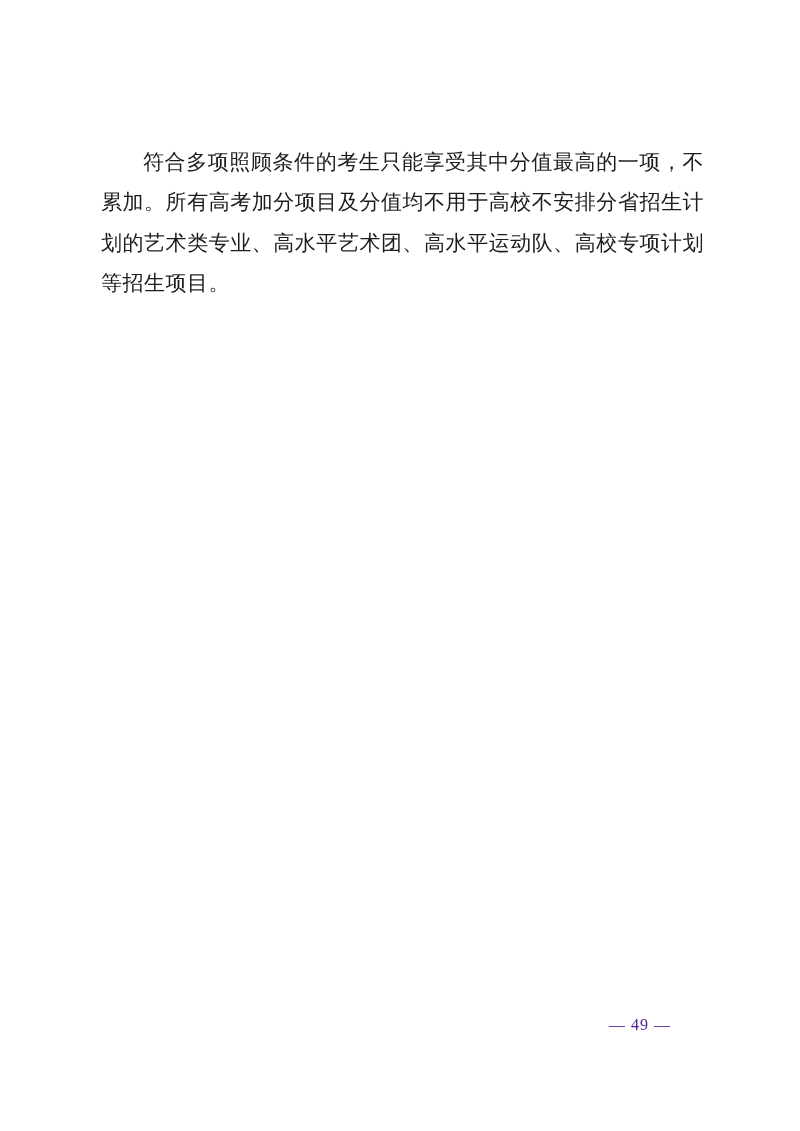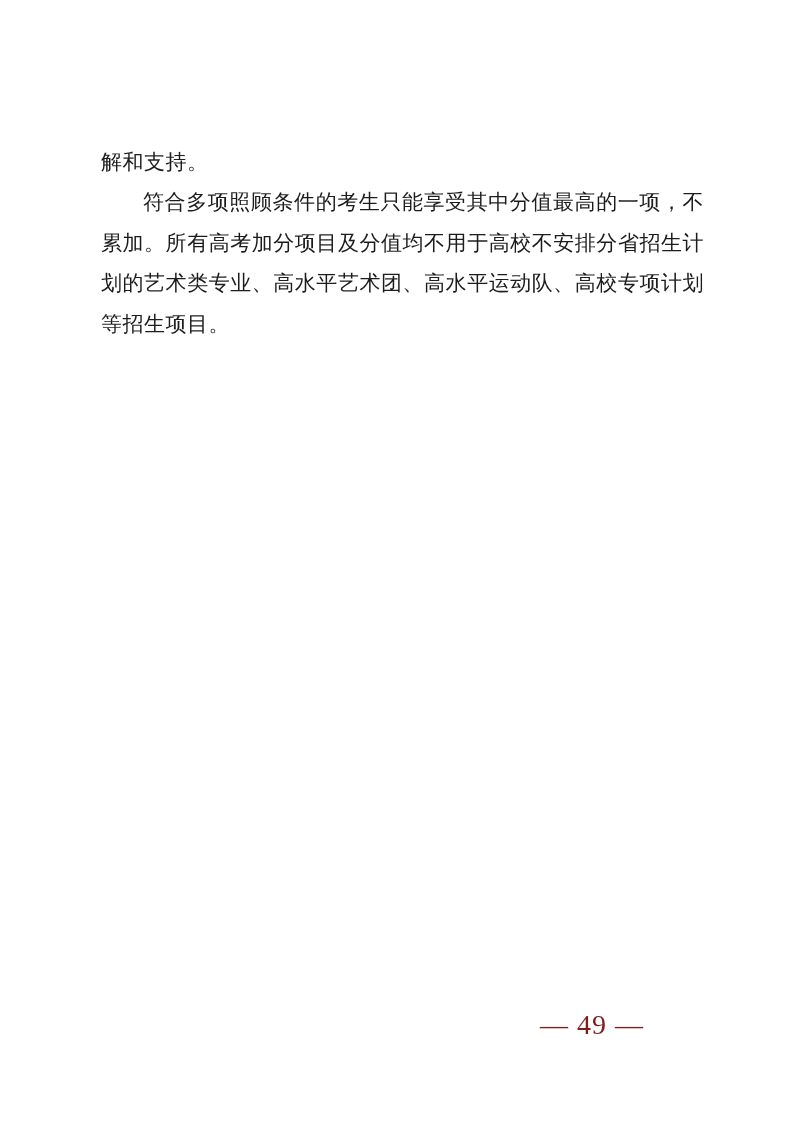--- a/index.html
+++ b/index.html
@@ -33,32 +33,31 @@
     text-indent: 2em;
   }
   .content p.continuation {
     text-indent: 0;
   }
   .footer {
     position: absolute;
     top: 1011px;
     left: 540px;
     width: 200px;
-    text-align: left;
-    font-size: 28px;
+    text-align: center;
+    font-size: 16px;
     line-height: 28px;
     letter-spacing: 1px;
-    color: #7f1d1d;
+    color: #4c1d95;
   }
 </style>
 </head>
 <body>
 
 <div class="page">
 
   <div class="content">
-    <p class="continuation">解和支持。</p>
     <p>符合多项照顾条件的考生只能享受其中分值最高的一项，不累加。所有高考加分项目及分值均不用于高校不安排分省招生计划的艺术类专业、高水平艺术团、高水平运动队、高校专项计划等招生项目。</p>
   </div>
 
   <div class="footer">— 49 —</div>
 
 </div>
 
 </body></html>

